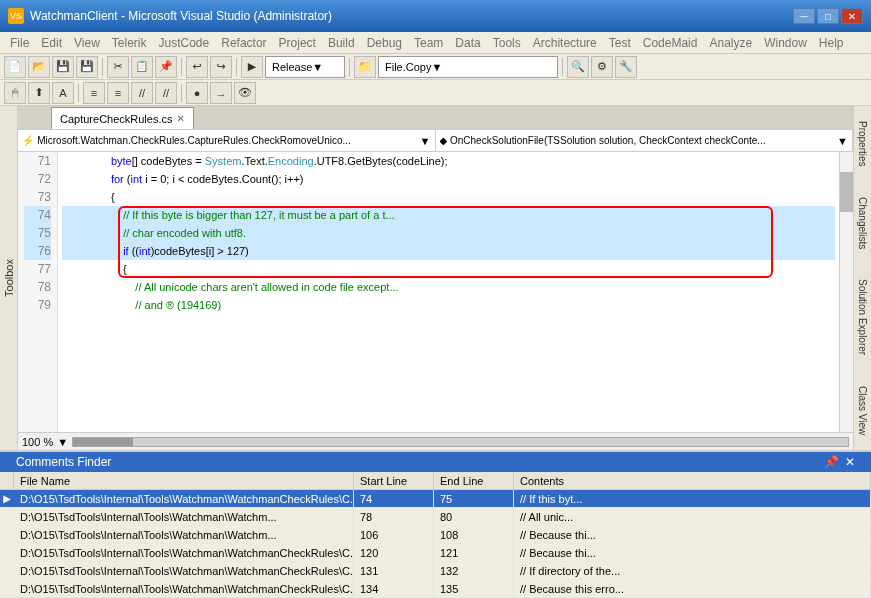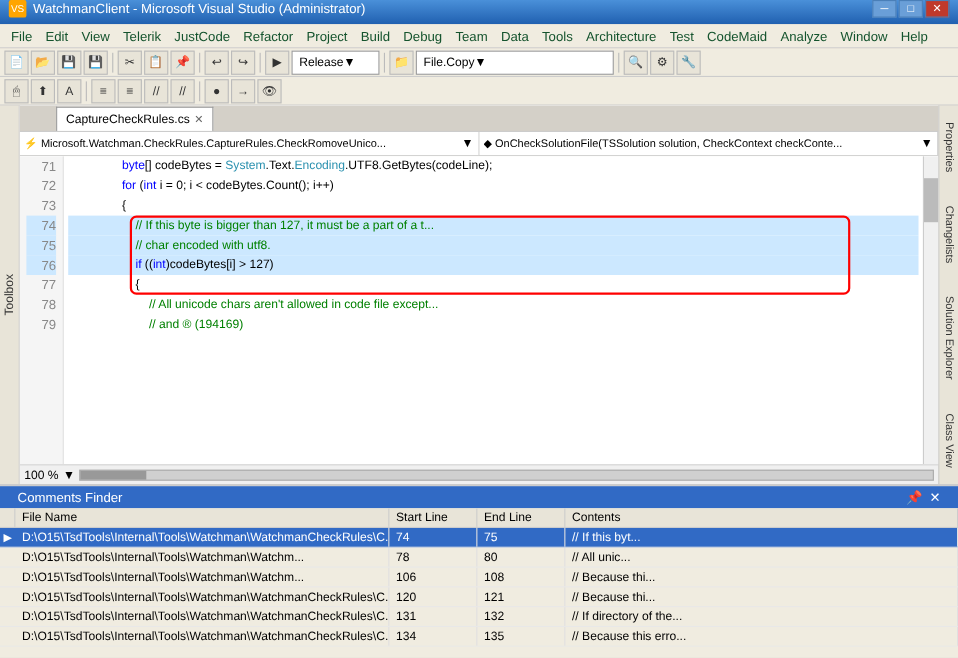--- a/index.html
+++ b/index.html
@@ -3,22 +3,22 @@
   <meta charset="utf-8">
   <style>
     * { margin: 0; padding: 0; box-sizing: border-box; }
     body { width: 871px; height: 598px; font-family: 'Segoe UI', Arial, sans-serif; font-size: 12px; background: #d4d0c8; overflow: hidden; }
 
     
     .title-bar {
       background: linear-gradient(to bottom, #4a90d9, #2060b0);
       height: 22px;
       display: flex;
-      align-items: flex-start;
-      padding: 0 8px;
+      align-items: center;
+      padding: 16px 8px;
       color: white;
       font-size: 12px;
       justify-content: space-between;
     }
     .title-bar-left { display: flex; align-items: center; gap: 6px; }
     .title-bar-icon { width: 16px; height: 16px; background: #ffa500; border-radius: 2px; font-size: 9px; display: flex; align-items: center; justify-content: center; color: white; }
     .title-bar-controls { display: flex; gap: 2px; }
     .title-btn { width: 22px; height: 16px; background: #6a9fd8; border: 1px solid #4a7fb8; display: flex; align-items: center; justify-content: center; font-size: 10px; color: white; cursor: pointer; }
     .title-btn.close { background: #c0392b; }
     .title-btn.max { background: #6a9fd8; }
@@ -30,21 +30,21 @@
       height: 22px;
       display: flex;
       align-items: center;
       padding: 0 4px;
       border-bottom: 1px solid #ccc;
       font-size: 12px;
     }
     .menu-item {
       padding: 2px 6px;
       cursor: pointer;
-      color: #14532d;
+      color: #737373;
       white-space: nowrap;
     }
 
     
     .toolbar {
       background: #f0ece0;
       height: 26px;
       display: flex;
       align-items: center;
       padding: 2px 4px;

